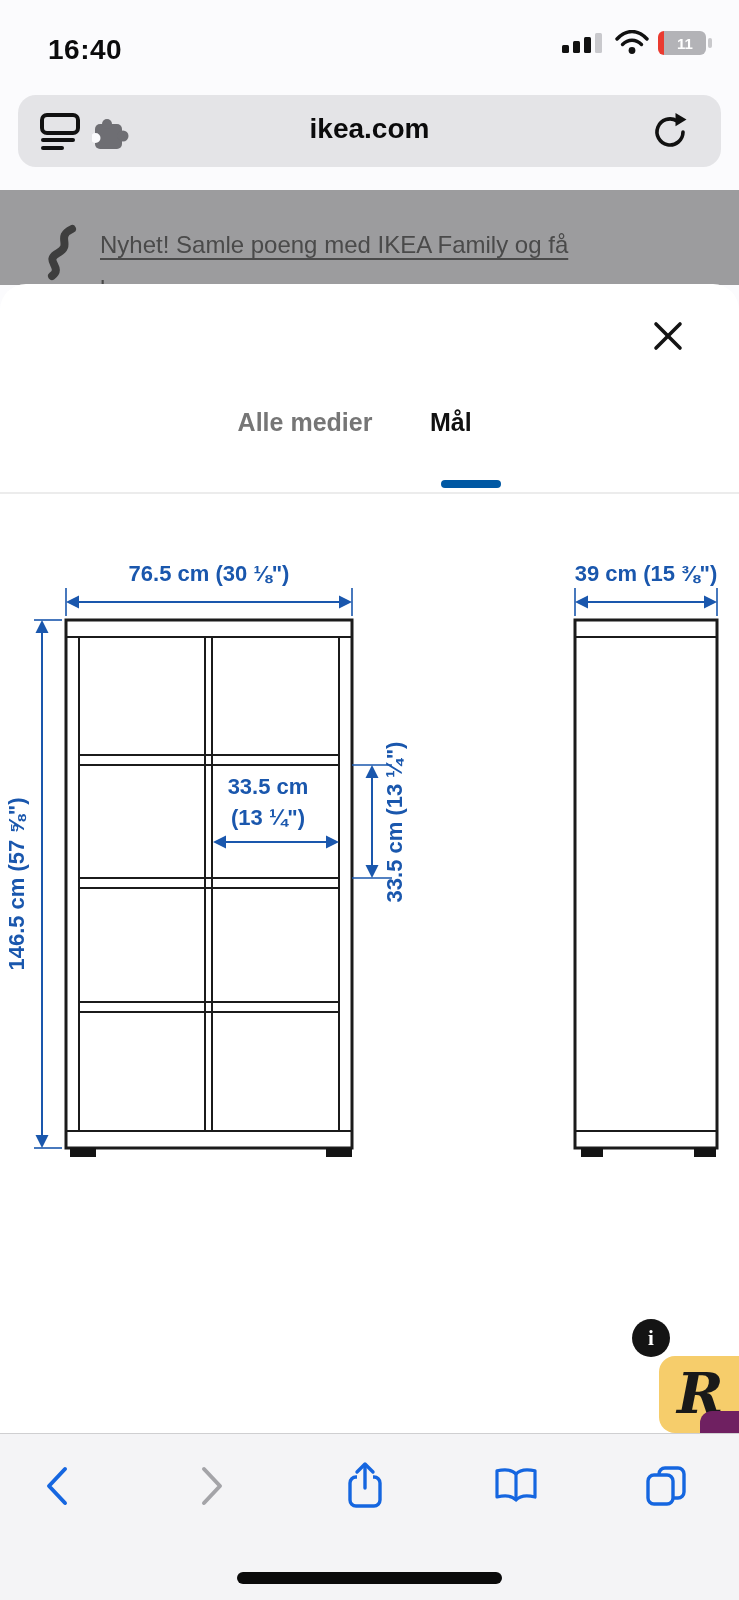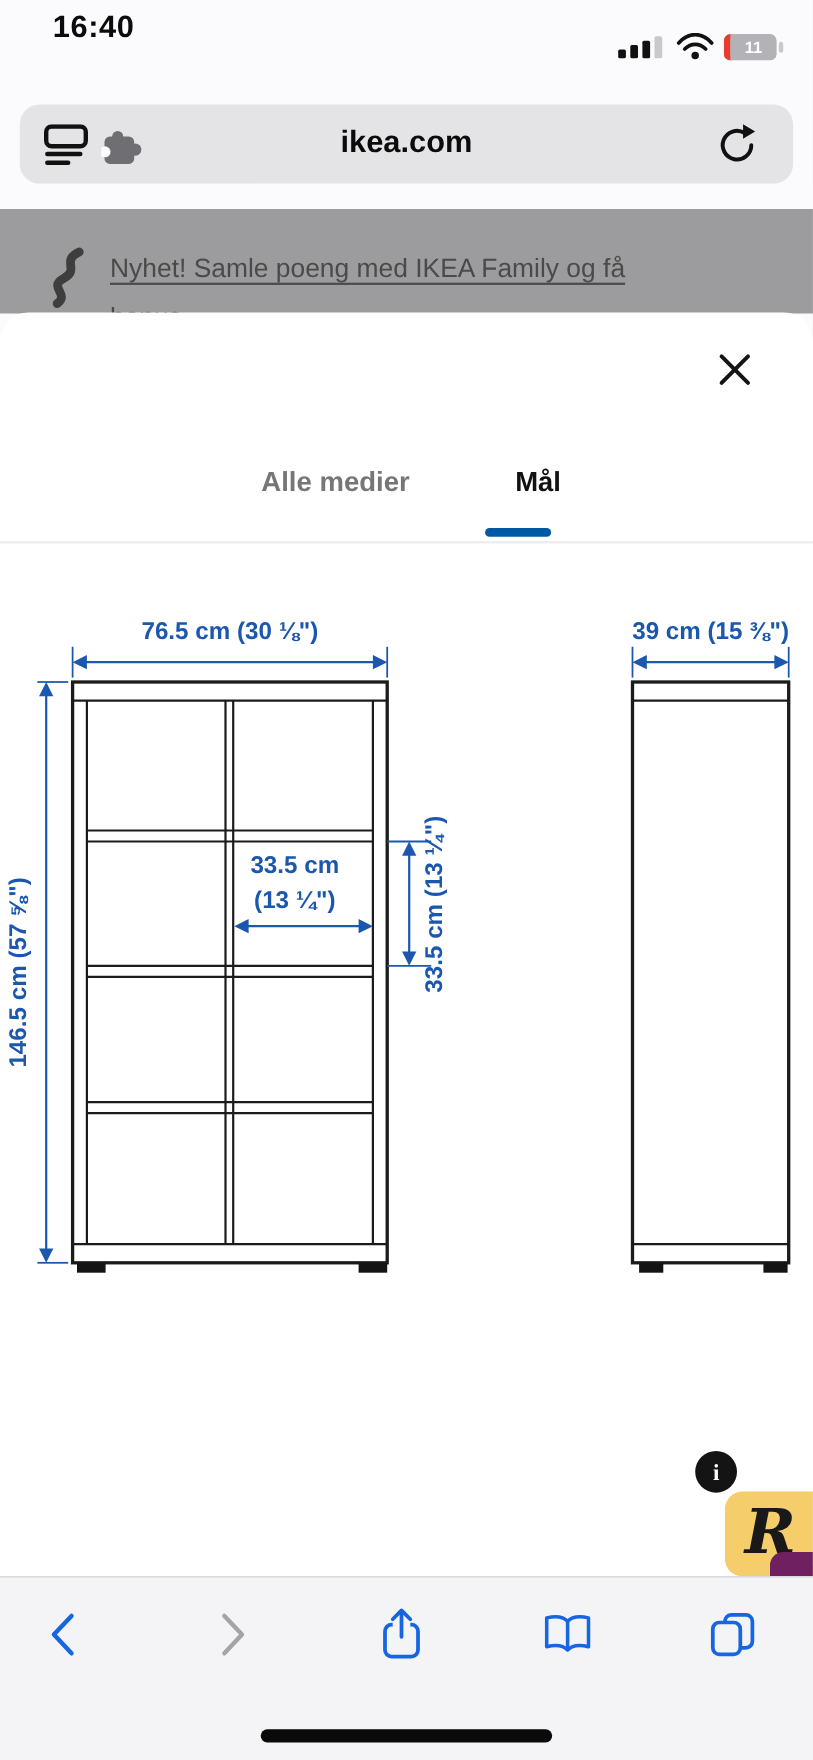--- a/index.html
+++ b/index.html
@@ -1,40 +1,40 @@
 <!DOCTYPE html>
 <html><head>
 <meta charset="utf-8">
 <style>
   html,body{margin:0;padding:0;background:#ccc;}
   .screen{position:relative;width:739px;height:1600px;background:#fbfbfd;overflow:hidden;
           font-family:"Liberation Sans","DejaVu Sans",sans-serif;}
   .abs{position:absolute;}
 
   
-  .time{left:48px;top:9px;font-size:28px;font-weight:bold;color:#0b0b0c;letter-spacing:.5px;}
+  .time{left:48px;top:34px;font-size:28px;font-weight:bold;color:#0b0b0c;letter-spacing:.5px;}
 
   
   .url-pill{left:18px;top:95px;width:703px;height:72px;background:#e4e4e7;border-radius:18px;}
   .domain{left:0;top:113px;width:739px;text-align:center;font-size:28px;font-weight:600;color:#0b0b0c;}
 
   
   .white-strip{left:0;top:167px;width:739px;height:23px;background:#fbfbfd;}
   .gray-band{left:0;top:190px;width:739px;height:95px;background:#9c9c9e;}
   .banner-link{left:100px;top:231px;font-size:24px;color:#4a4a4a;text-decoration:underline;
                text-underline-offset:5px;font-weight:400;white-space:nowrap;}
   .banner-line2{left:100px;top:275px;height:10px;overflow:hidden;font-size:24px;color:#4a4a4a;
                 text-decoration:underline;font-weight:500;}
 
   
   .sheet{left:0;top:284px;width:739px;height:1149px;background:#ffffff;border-radius:26px 26px 0 0;}
   .close-btn{left:648px;top:316px;width:40px;height:40px;cursor:pointer;}
-  .tab{top:424px;font-size:25px;font-weight:bold;white-space:nowrap;}
+  .tab{top:408px;font-size:25px;font-weight:bold;white-space:nowrap;}
   .tab-inactive{left:200px;width:210px;text-align:center;color:#767676;}
-  .tab-active{left:430px;width:80px;text-align:right;color:#111;}
+  .tab-active{left:430px;width:80px;text-align:left;color:#111;}
   .tab-underline{left:441px;top:480px;width:60px;height:8px;border-radius:4px;}
   .tab-divider{left:0;top:492px;width:739px;height:2px;background:#ececec;}
 
   .diagram-svg{left:0;top:510px;}
 
   
   .info-circle{left:632px;top:1319px;width:38px;height:38px;border-radius:50%;background:#141414;
                color:#fff;text-align:center;line-height:38px;font-size:21px;font-weight:bold;
                font-family:"Liberation Serif","DejaVu Serif",serif;}
   .r-badge{left:659px;top:1356px;width:80px;height:77px;border-radius:16px 0 0 16px;overflow:hidden;}

